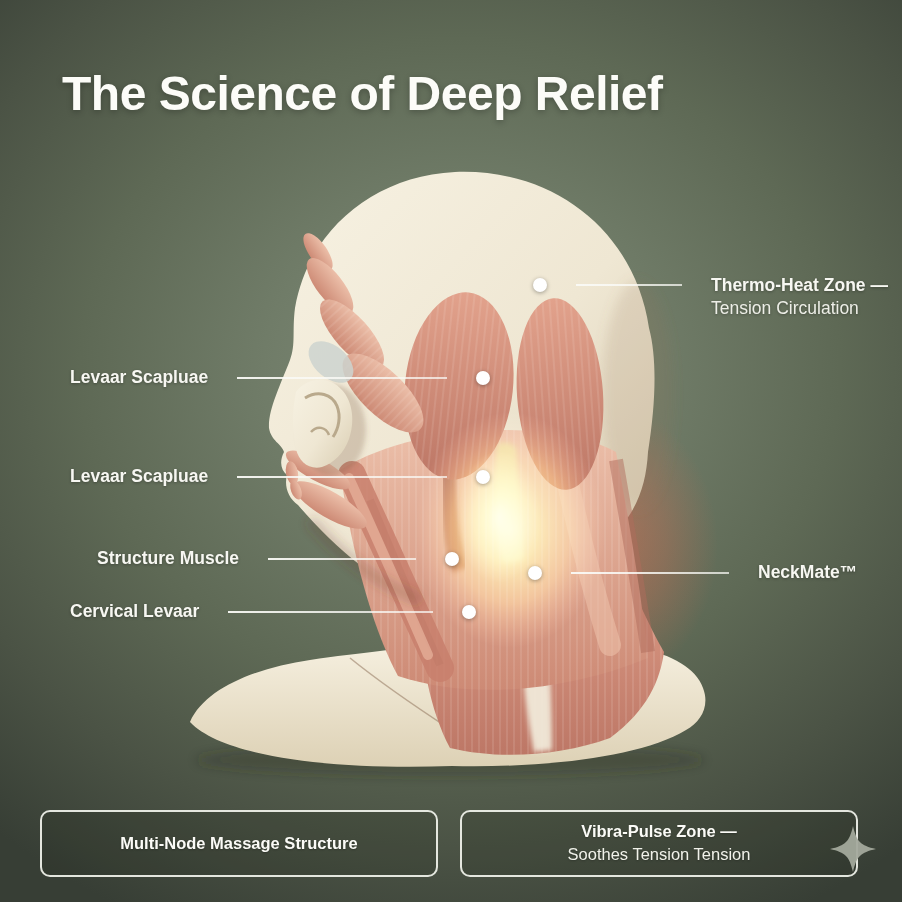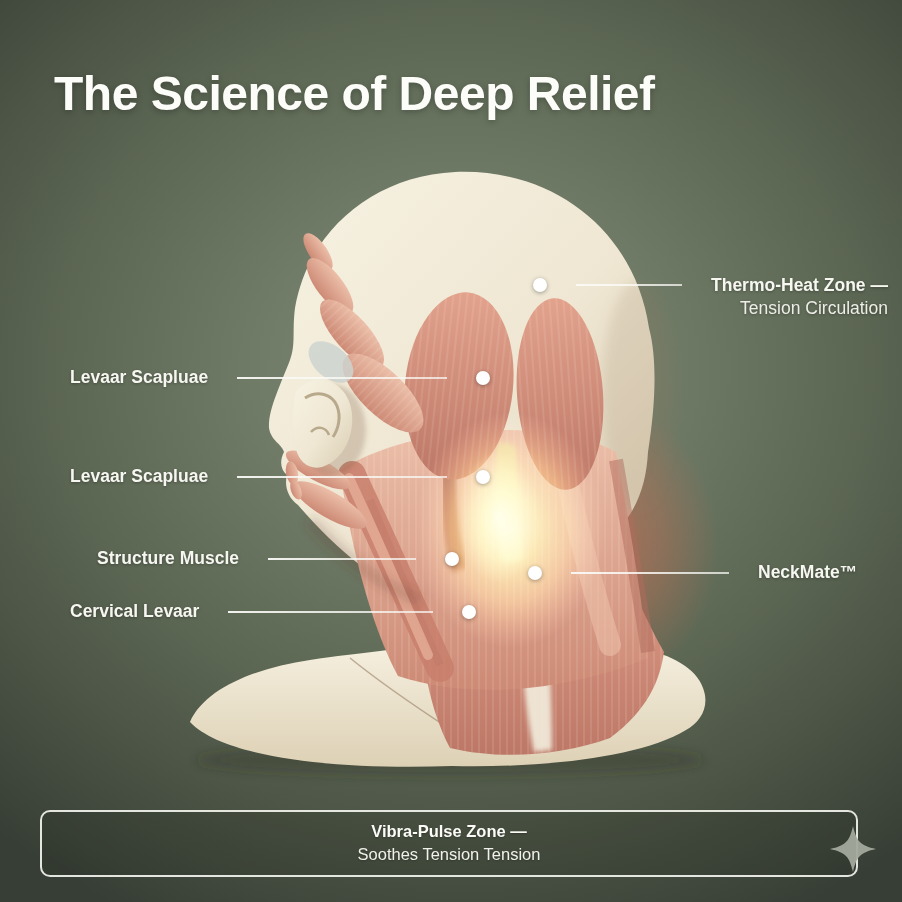--- a/index.html
+++ b/index.html
@@ -3,30 +3,30 @@
 <meta charset="utf-8">
 <style>
   html,body { margin:0; padding:0; background:#2b2f2a; }
   .canvas {
     position:relative; width:902px; height:902px; overflow:hidden;
     background: radial-gradient(ellipse 78% 68% at 51% 41%,
       #818d7b 0%, #707c68 28%, #5e6955 54%, #4b5345 78%, #373e35 100%);
     font-family:"Liberation Sans", sans-serif;
   }
   .title {
-    position:absolute; left:54px; top:66px; margin:0;
+    position:absolute; left:62px; top:66px; margin:0;
     font-size:48px; font-weight:700; letter-spacing:-0.5px;
     color:#fcfcf8; text-shadow:0 2px 6px rgba(0,0,0,0.25);
   }
   .art { position:absolute; left:0; top:0; }
 
   
   .co { position:absolute; display:flex; align-items:center; gap:29px;
         color:#f7f7f2; font-size:17.5px; font-weight:700;
-        text-shadow:0 1px 3px rgba(0,0,0,0.3); white-space:nowrap;text-align:right; }
+        text-shadow:0 1px 3px rgba(0,0,0,0.3); white-space:nowrap; }
   .co .line { height:2px; flex-shrink:0;
         background:linear-gradient(90deg, rgba(250,250,246,0.95), rgba(250,250,246,0.72)); }
   .co .dot { width:14px; height:14px; border-radius:50%; background:#ffffff;
         flex-shrink:0; box-shadow:0 1px 4px rgba(0,0,0,0.35); }
   .co-thermo { align-items:flex-start; }
   .co-thermo .dot  { margin-top:0px; }
   .co-thermo .line { margin-top:6px; }
   .co-thermo .co-text { margin-top:-4px; line-height:23px; }
   .co-sub { font-weight:400; color:#edeee7; }
 
@@ -210,20 +210,23 @@
   </div>
 
   <div class="co" style="left:528px; top:562px;">
     <span class="dot"></span>
     <span class="line" style="width:158px"></span>
     <span>NeckMate™</span>
   </div>
 
   <div class="features">
     <div class="feature">
+      <span class="f-line">Multi-Node Massage Structure</span>
+    </div>
+    <div class="feature">
       <span class="f-line">Vibra-Pulse Zone —</span>
       <span class="f-reg">Soothes Tension Tension</span>
     </div>
   </div>
 
   <svg class="sparkle" width="46" height="46" viewBox="0 0 46 46" aria-hidden="true">
     <path d="M23 0 C26.5 15.5 30.5 19.5 46 23 C30.5 26.5 26.5 30.5 23 46
              C19.5 30.5 15.5 26.5 0 23 C15.5 19.5 19.5 15.5 23 0 Z" fill="#a3a99c" opacity="0.95"></path>
   </svg>
 

